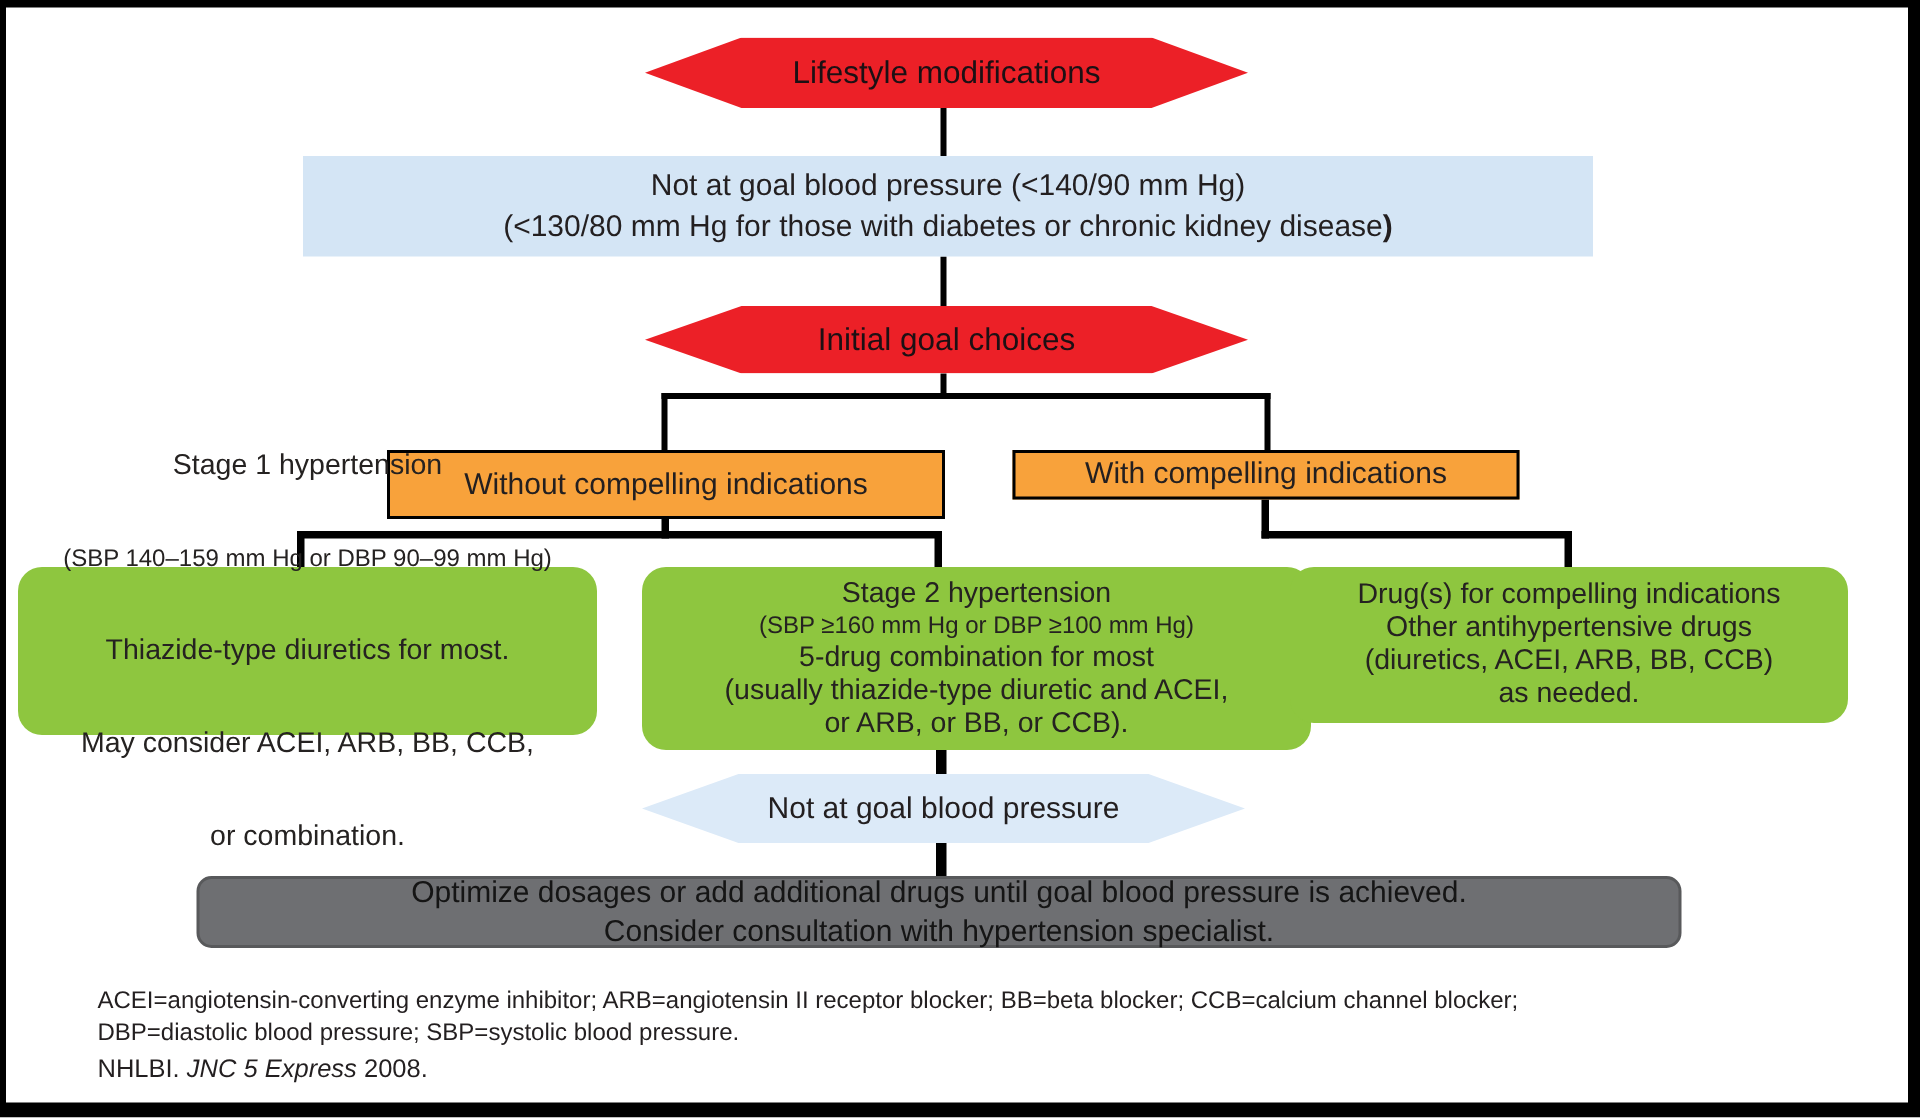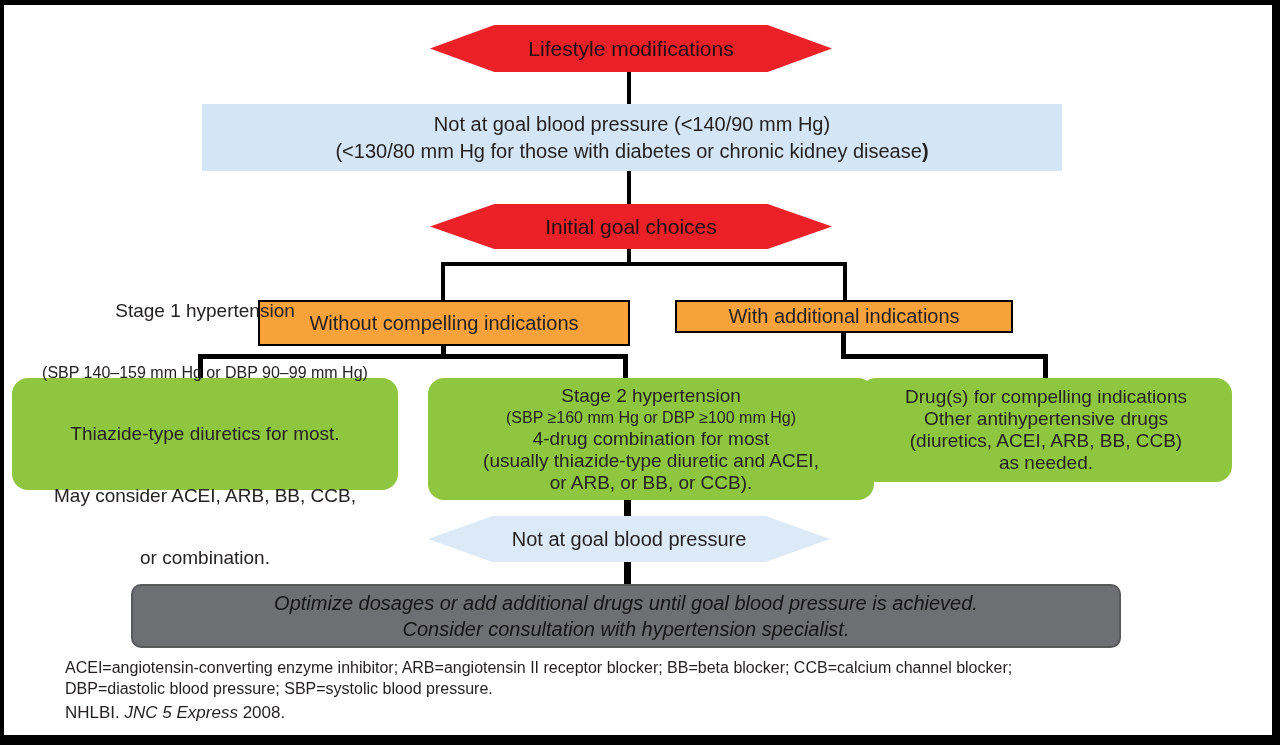--- a/index.html
+++ b/index.html
@@ -58,51 +58,51 @@
 
 <div class="node hex hex-red" style="left:430px;top:204px;width:402px;height:45px;">
   <span>Initial goal choices</span>
 </div>
 
 <div class="node orangebox" style="left:258px;top:300px;width:372px;height:46px;">
   <span>Without compelling indications</span>
 </div>
 
 <div class="node orangebox" style="left:675px;top:300px;width:338px;height:33px;">
-  <span>With additional indications</span>
+  <span>With compelling indications</span>
 </div>
 
 <div class="node greenbox" style="left:12px;top:378px;width:386px;height:112px;gap:40px;">
   <div class="gb-line">Stage 1 hypertension</div>
   <div class="gb-sub">(SBP 140–159 mm Hg or DBP 90–99 mm Hg)</div>
   <div class="gb-line">Thiazide-type diuretics for most.</div>
   <div class="gb-line">May consider ACEI, ARB, BB, CCB,</div>
   <div class="gb-line">or combination.</div>
 </div>
 
 <div class="node greenbox" style="left:428px;top:378px;width:446px;height:122px;">
   <div class="gb-line">Stage 2 hypertension</div>
   <div class="gb-sub">(SBP ≥160 mm Hg or DBP ≥100 mm Hg)</div>
-  <div class="gb-line">4-drug combination for most</div>
+  <div class="gb-line">5-drug combination for most</div>
   <div class="gb-line">(usually thiazide-type diuretic and ACEI,</div>
   <div class="gb-line">or ARB, or BB, or CCB).</div>
 </div>
 
 <div class="node greenbox" style="left:860px;top:378px;width:372px;height:104px;">
   <div class="gb-line">Drug(s) for compelling indications</div>
   <div class="gb-line">Other antihypertensive drugs</div>
   <div class="gb-line">(diuretics, ACEI, ARB, BB, CCB)</div>
   <div class="gb-line">as needed.</div>
 </div>
 
 <div class="node hex hex-blue" style="left:428px;top:516px;width:402px;height:46px;">
   <span>Not at goal blood pressure</span>
 </div>
 
-<div class="node graybox" style="left:131px;top:584px;width:990px;height:64px;font-style:italic;">
+<div class="node graybox" style="left:131px;top:584px;width:990px;height:48px;">
   <div>Optimize dosages or add additional drugs until goal blood pressure is achieved.</div>
   <div>Consider consultation with hypertension specialist.</div>
 </div>
 
 <div class="footnote" style="top:657px;width:1150px;">
   <div>ACEI=angiotensin-converting enzyme inhibitor; ARB=angiotensin II receptor blocker; BB=beta blocker; CCB=calcium channel blocker;</div>
   <div>DBP=diastolic blood pressure; SBP=systolic blood pressure.</div>
 </div>
 
 <div class="source" style="top:703px;">

